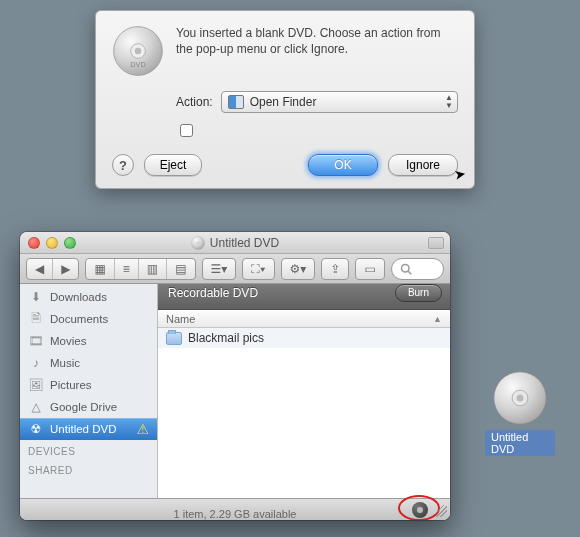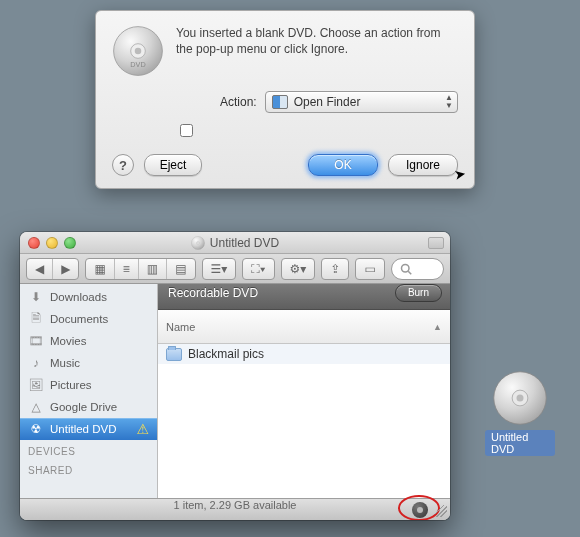--- a/index.html
+++ b/index.html
@@ -30,21 +30,21 @@
   .dvd-big {
     width: 52px; height: 52px; flex: 0 0 52px;
     margin-right: 12px;
   }
   .dvd-big svg { width: 100%; height: 100%; }
   .dialog-msg { font-size: 12px; line-height: 1.35; color: #444; }
   .action-row {
     display: flex; align-items: center;
     margin-top: 14px; margin-left: 64px;
   }
-  .action-row label { margin-right: 8px; margin-left: 44px; }
+  .action-row label { margin-right: 8px; }
   .popup {
     flex: 1;
     height: 22px;
     background: linear-gradient(#fdfdfd,#e3e3e3);
     border: 1px solid #999;
     border-radius: 4px;
     display: flex; align-items: center;
     padding: 0 18px 0 6px;
     position: relative;
     box-shadow: inset 0 1px 0 #fff;
@@ -186,35 +186,35 @@
     border-bottom:1px solid #4c4c4c;
   }
   .burn-btn{
     margin-left:auto; height:18px; padding:0 12px;
     border-radius:9px; border:1px solid #3a3a3a;
     background:linear-gradient(#8a8a8a,#5b5b5b);
     color:#fff; font-size:10px;
     box-shadow: inset 0 1px 0 rgba(255,255,255,.3);
   }
   .col-header{
-    height:34px;background:linear-gradient(#fdfdfd,#eaeaea);
+    height:18px;background:linear-gradient(#fdfdfd,#eaeaea);
     border-bottom:1px solid #c6c6c6;display:flex;align-items:center;
     font-size:11px;color:#666;padding:0 8px;
   }
   .col-header .sort{margin-left:auto;color:#888;font-size:9px;}
   .list{flex:1;background:#fff;}
   .row{display:flex;align-items:center;height:20px;padding:0 8px;gap:6px;font-size:12px;color:#333;}
   .row.alt{background:#f1f5fa;}
   .folder-ic{width:16px;height:13px;background:linear-gradient(#c7ddf5,#9bc0eb);border:1px solid #7da6d1;border-radius:2px;position:relative;}
   .folder-ic:before{content:"";position:absolute;left:1px;top:-3px;width:6px;height:3px;background:#9bc0eb;border:1px solid #7da6d1;border-bottom:none;border-radius:1px 1px 0 0;}
 
   .statusbar{
     height:22px;background:linear-gradient(#e0e0e0,#c3c3c3);
     border-top:1px solid #9e9e9e;
-    display:flex;align-items:flex-start;justify-content:center;
+    display:flex;align-items:flex-end;justify-content:center;
     font-size:11px;color:#666;position:relative;
   }
   .burn-status{
     position:absolute; right:22px; top:3px;
     width:16px;height:16px;border-radius:50%;
     background:radial-gradient(circle at 35% 30%,#777,#333);
     display:flex;align-items:center;justify-content:center;
   }
   .burn-status:after{content:"";width:6px;height:6px;border-radius:50%;background:#bbb;}
   .red-circle{

